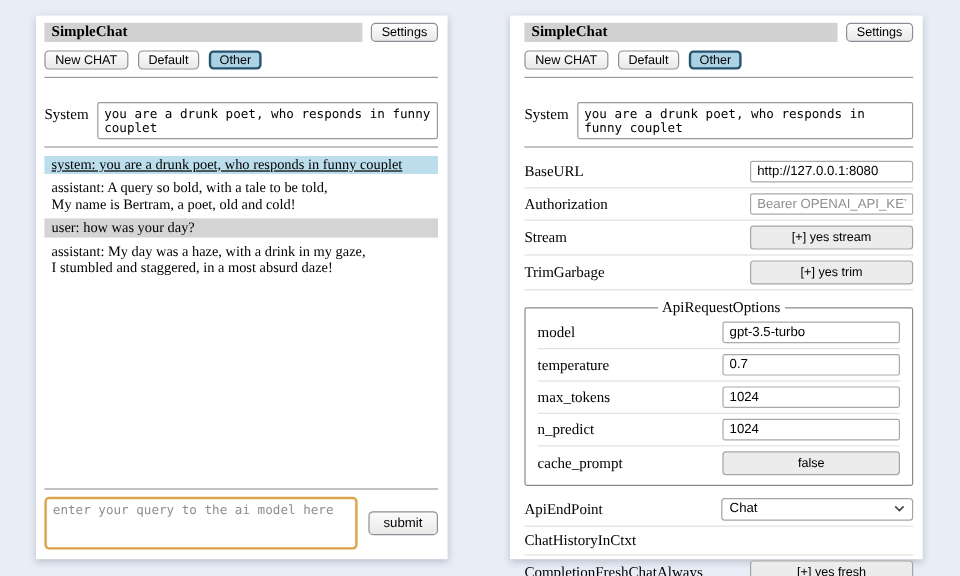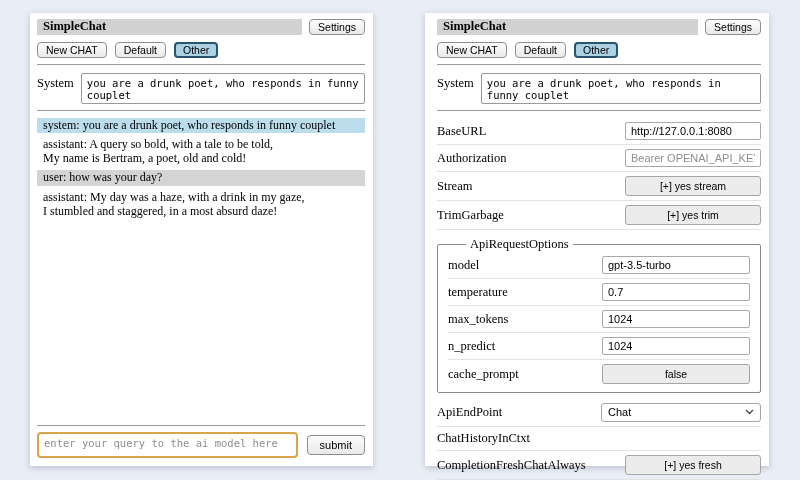--- a/index.html
+++ b/index.html
@@ -48,21 +48,21 @@
   .toolbar .btn.active {
     background: #abd2e2;
     border: 2px solid #28536f;
     padding: 0 7px;
   }
   hr.sep {
     border: none;
     border-top: 1px solid #9a9a9a;
     margin: 6px 0;
   }
-  .system-row { display: flex; gap: 7px; align-items: flex-start; margin-top: 2px; }
+  .system-row { display: flex; gap: 7px; align-items: flex-start; margin-top: 14px; }
   .system-row .lbl { font-size: 12.5px; padding-top: 3px; }
   textarea.sys {
     flex: 1;
     height: 31px;
     resize: none;
     border: 1px solid #999;
     border-radius: 2px;
     font-family: "DejaVu Sans Mono", monospace;
     font-size: 10.5px;
     padding: 3px 5px;
@@ -73,21 +73,21 @@
 
   
   .messages { margin-top: 1px; }
   .msg {
     font-size: 12px;
     line-height: 1.18;
     padding: 0px 6px 1px;
     margin-bottom: 4px;
     white-space: pre-line;
   }
-  .msg.system    { background: #bcdeec; }
+  .msg.system    { background: #bcdeec; text-decoration: underline; }
   .msg.user      { background: #d4d4d4; }
   .msg.assistant { background: #ffffff; }
 
   
   .settings { margin-top: 1px; font-size: 12.5px; }
   .srow {
     display: flex;
     justify-content: space-between;
     align-items: center;
     padding: 4px 0;
@@ -129,30 +129,30 @@
     cursor: pointer;
     margin-left: 24px;
   }
   .chev { display: inline-flex; color: #444; }
   fieldset.aro {
     border: 1px solid #8a8a8a;
     border-radius: 2px;
     margin: 7px 0 6px;
     padding: 0 10px 4px;
   }
-  fieldset.aro legend { font-size: 12.5px; padding: 0 4px; margin-left: 18px; }
+  fieldset.aro legend { font-size: 12.5px; padding: 0 4px; margin-left: 2px; text-align: center; }
   fieldset.aro .srow:last-child { border-bottom: none; }
   fieldset.aro .ctl, fieldset.aro input.txt, fieldset.aro .togglebtn { width: 148px; }
 
   
   .bottom { margin-top: auto; }
   .query-row { display: flex; gap: 9px; align-items: stretch; }
   textarea.query {
     flex: 1;
-    height: 26px;
+    height: 44px;
     resize: none;
     font-family: "DejaVu Sans Mono", monospace;
     font-size: 10.5px;
     padding: 3px 5px;
     border-radius: 4px;
     outline: none;
     overflow: hidden;
   }
   .panel.left  textarea.query { border: 2px solid #dba44a; }
   .submit {

